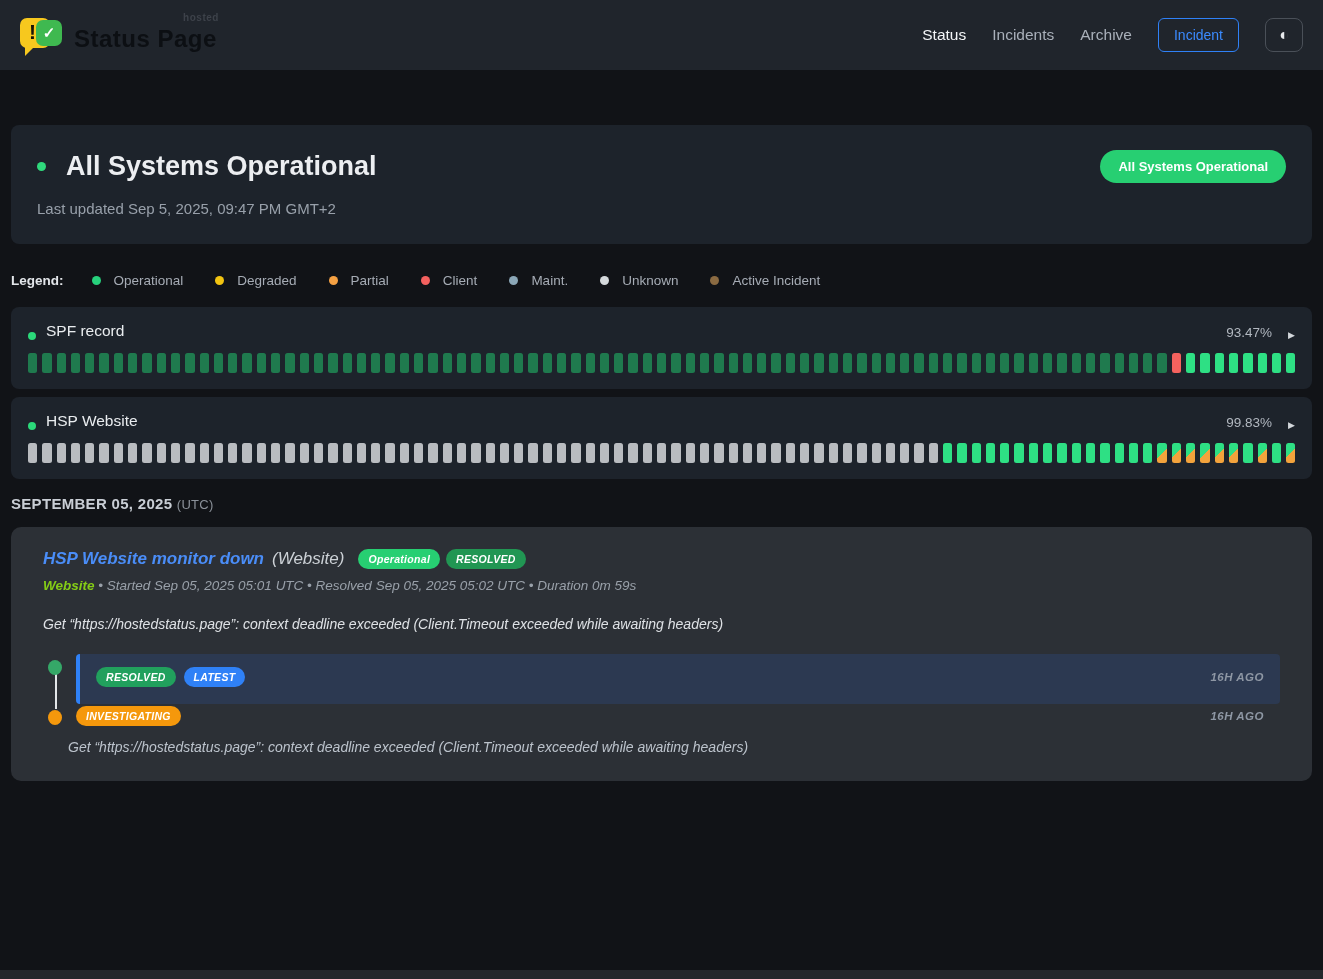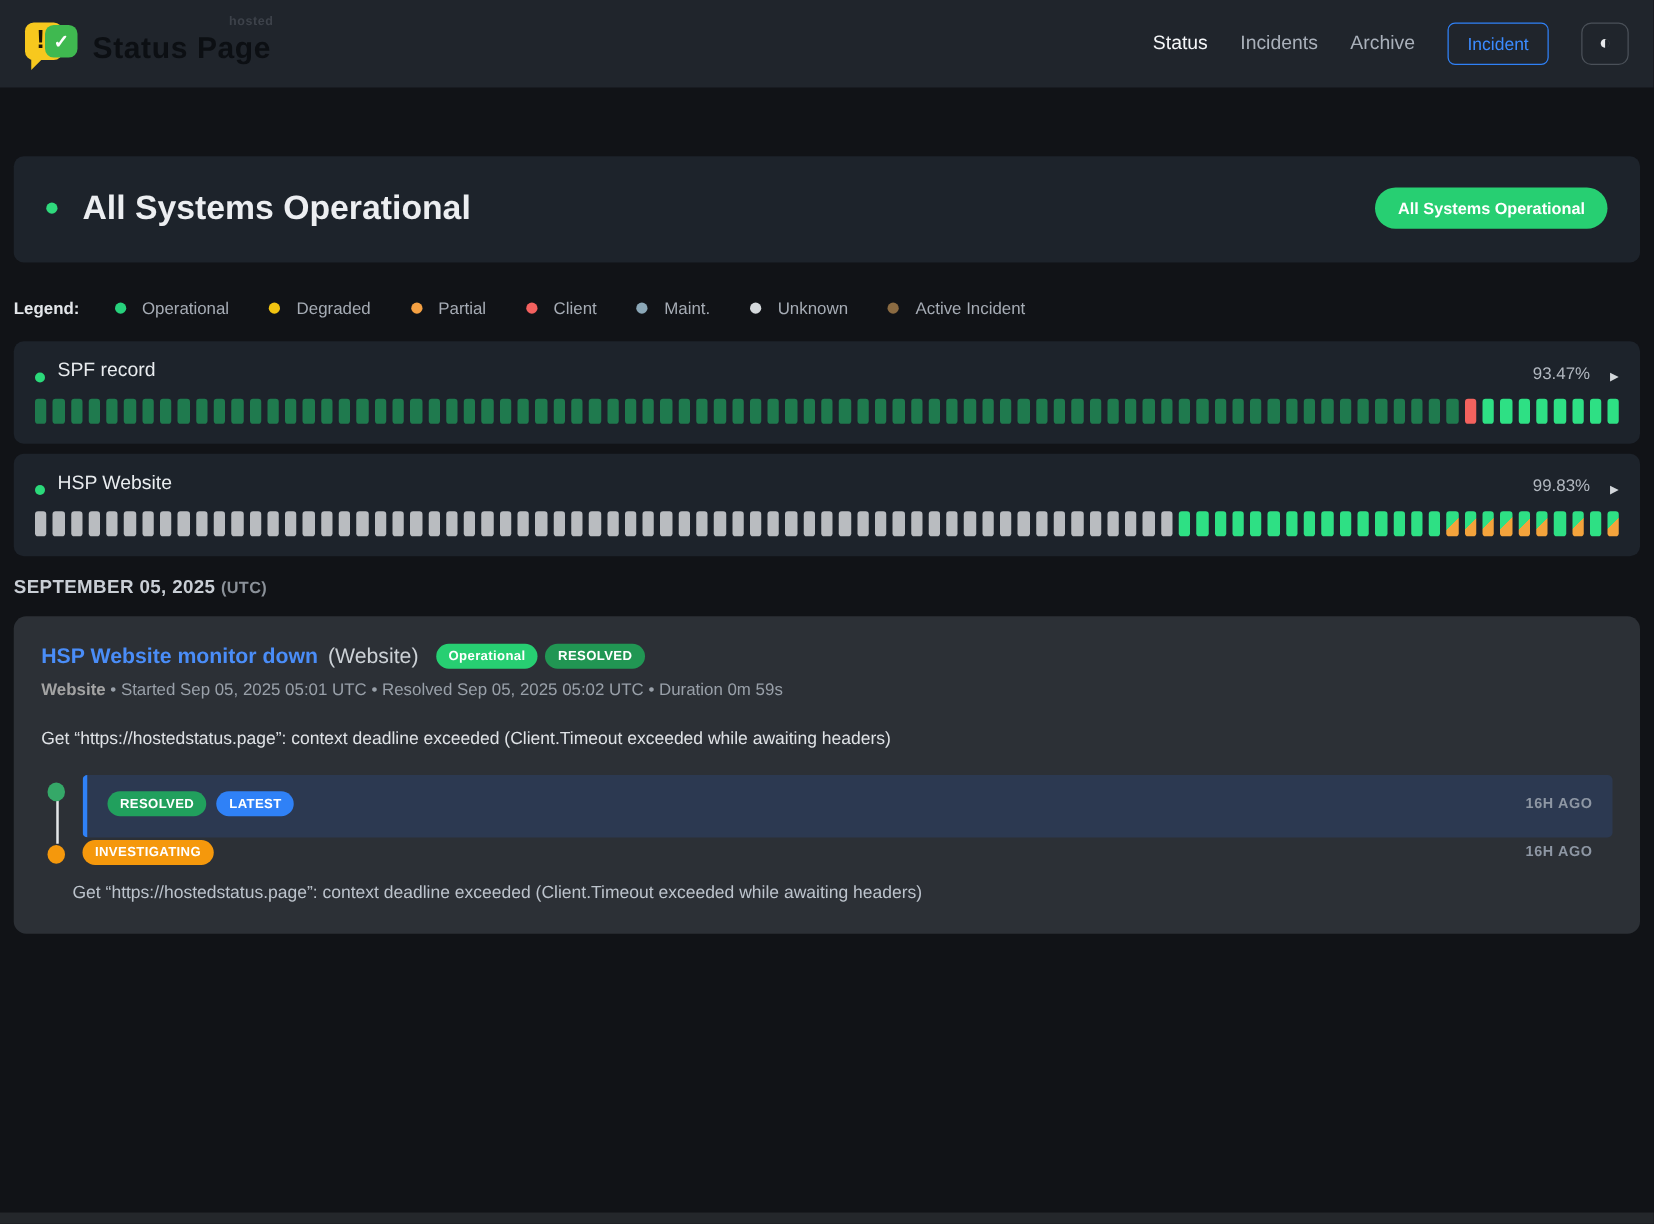--- a/index.html
+++ b/index.html
@@ -60,34 +60,34 @@
   .component-head { display:flex; align-items:flex-end; cursor:pointer; }
   .component-dot { width:8px; height:8px; border-radius:50%; }
   .component-name { font-size:15.5px; color:#e9ecef; margin-left:10px; }
   .component-pct { margin-left:auto; font-size:13.5px; color:#b2b8c0; }
   .component-arrow { margin-left:16px; font-size:9px; color:#d3d7db; }
   .bars { display:flex; gap:5px; margin-top:13px; }
   .bar { flex:1; height:20px; border-radius:2.5px; }
 
   .date-heading { margin-top:16px; font-size:15px; font-weight:700; color:#c9ced5;
                   letter-spacing:.3px; }
-  .date-utc { font-size:13px; font-weight:700; color:#8b9199; }
+  .date-utc { font-size:13px; font-weight:400; color:#8b9199; }
 
   
   .incident-card { margin-top:15px; background:#2c3036; border-radius:10px;
-                   padding:22px 22px 26px; }
+                   padding:22px 32px 26px;font-style:italic; }
   .incident-title-row { display:flex; align-items:center; gap:8px; }
   .incident-title { color:#4a8df8; font-size:17px; font-weight:700; text-decoration:none;
                     cursor:pointer; }
   .incident-title-suffix { color:#ccd1d6; font-size:17px; }
   .pill { color:#fff; font-size:10.5px; font-weight:700; padding:4px 10px;
           border-radius:999px; letter-spacing:.3px; }
   .incident-title-row .pill { margin-left:6px; }
   .incident-meta { margin-top:9px; font-size:13.5px; color:#99a0a9; }
-  .incident-meta b { color:#a3a3a3; font-weight:700; }
+  .incident-meta b { color:#84cc16; font-weight:700; }
   .incident-desc { margin-top:23px; font-size:14px; color:#dfe2e6; }
 
   .timeline { margin-top:22px; position:relative; }
   .timeline-line { position:absolute; left:12px; top:20px; bottom:46px; width:2px;
                    background:#e3e6e9; }
   .tl-entry { display:flex; position:relative; }
   .tl-entry + .tl-entry { }
   .tl-dot { width:14px; height:15px; border-radius:50%; flex:0 0 auto; margin-left:5px;
             margin-top:6px; z-index:1; }
   .tl-content { flex:1; margin-left:14px; }
@@ -133,20 +133,21 @@
 </div>
 
 <div class="main">
 
   <div class="status-card">
     <div class="status-card-top">
       <span class="status-dot" id="banner-dot" style="background: rgb(47, 217, 124);"></span>
       <span class="status-title">All Systems Operational</span>
       <span class="status-badge">All Systems Operational</span>
     </div>
+    <div class="status-updated">Last updated Sep 5, 2025, 09:47 PM GMT+2</div>
   </div>
 
   <div class="legend-row">
     <span class="legend-label">Legend:</span>
     <span id="legend-items" style="display:flex;align-items:center;">
         <span class="legend-item">
           <span class="legend-dot" style="background: rgb(39, 209, 124);"></span>
           <span>Operational</span>
         </span>
         <span class="legend-item">

